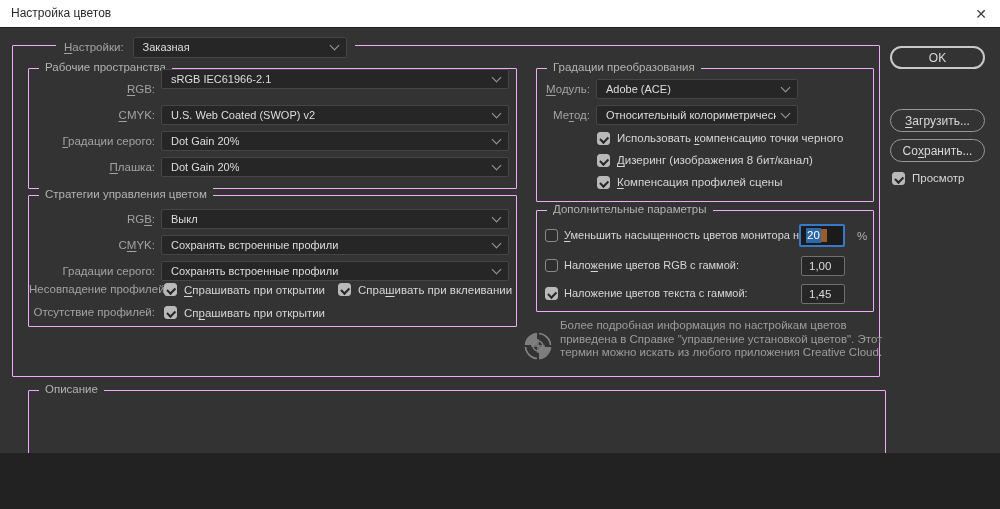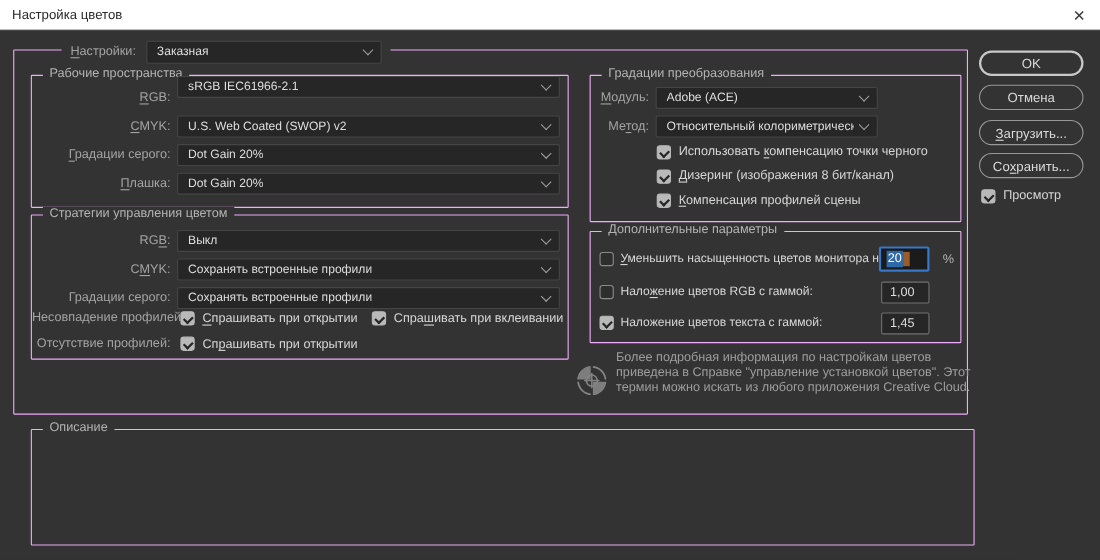--- a/index.html
+++ b/index.html
@@ -1,17 +1,17 @@
 <!DOCTYPE html>
 <html><head>
 <meta charset="utf-8">
 <style>
   html,body{margin:0;padding:0;background:#222;}
   .screen{
-    position:relative;width:1000px;height:509px;overflow:hidden;
+    position:relative;width:1000px;height:453px;overflow:hidden;
     font-family:"Liberation Sans", sans-serif;font-size:11.5px;
     background:#333333;color:#d6d6d6;
     -webkit-font-smoothing:antialiased;
   }
   
   .titlebar{position:absolute;left:0;top:0;width:1000px;height:27px;background:#ffffff;border-bottom:1px solid #222;}
   .titlebar .title{position:absolute;left:11px;top:0;line-height:27px;font-size:12px;color:#2a2a2a;}
   .close-btn{position:absolute;right:0;top:0;width:38px;height:27px;display:flex;align-items:center;justify-content:center;cursor:pointer;}
   .close-btn .x{font-size:14px;color:#3c3c3c;line-height:1;}
   
@@ -194,20 +194,19 @@
     <div>Более подробная информация по настройкам цветов</div>
     <div>приведена в Справке "управление установкой цветов". Этот</div>
     <div>термин можно искать из любого приложения Creative Cloud.</div>
   </div>
 
   <div class="group" style="left:28px;top:390px;width:856px;height:104px;">
     <span class="group-title">Описание</span>
   </div>
 
   <div class="pill default" style="top:46px;">OK</div>
-  <div class="pill" style="top:77px;">Отмена</div>
   <div class="pill" style="top:109px;"><u>З</u>агрузить...</div>
   <div class="pill" style="top:139px;">Со<u>х</u>ранить...</div>
 
   <span class="cb on" style="left:892px;top:172px;"></span>
   <span class="optlabel" style="left:912px;top:171px;">Просмотр</span>
 
 </div>
 
 </body></html>

